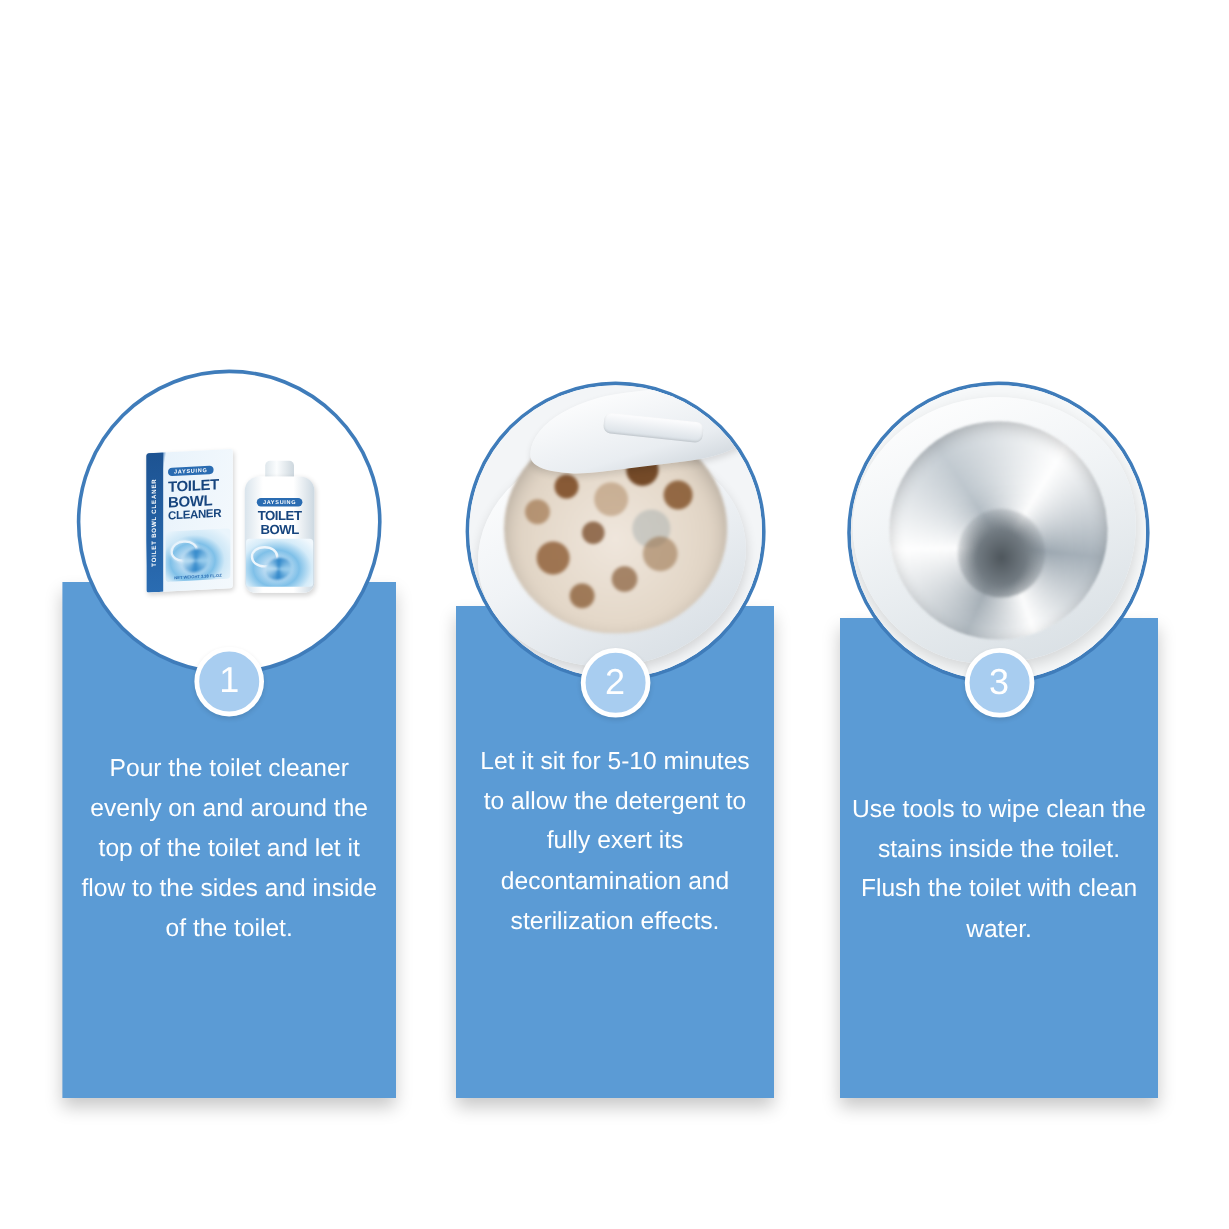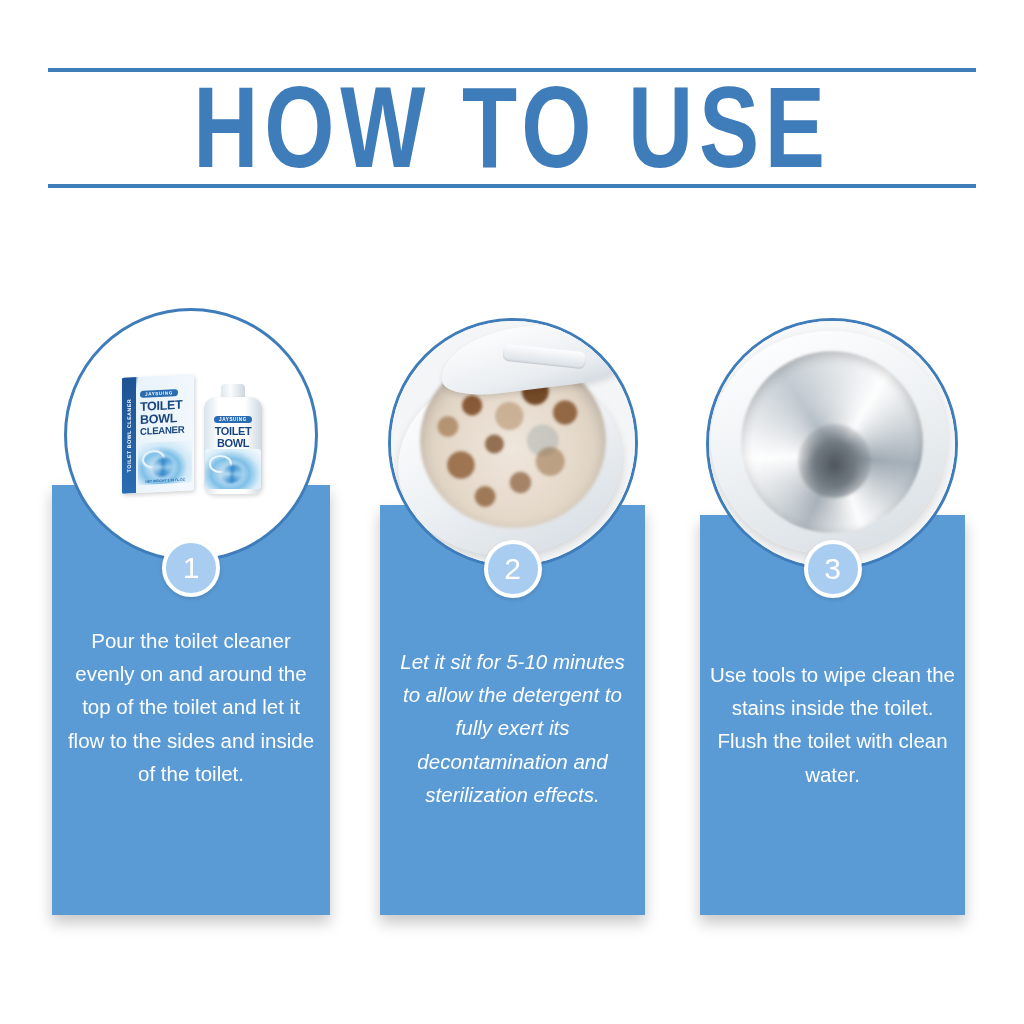--- a/index.html
+++ b/index.html
@@ -240,35 +240,28 @@
 
   
   .caption {
     position: absolute; left: 0; width: 100%;
     color: #ffffff; text-align: center;
     font-size: 20.5px; line-height: 1.62;
     padding: 0 10px;
     z-index: 4;
   }
   .step-1 .caption { top: 324px; }
-  .step-2 .caption { top: 345px; font-style: italic; }
+  .step-2 .caption { top: 318px; }
   .step-3 .caption { top: 358px; }
 </style>
 </head>
 <body>
 
 <div class="page">
 
-  <div class="header">
-    <div class="rule top"></div>
-    <div class="title-wrap">
-      <div class="title">HOW TO USE</div>
-    </div>
-    <div class="rule bottom"></div>
-  </div>
 
   <div class="steps">
 
     <div class="step step-1">
       <div class="panel"></div>
 
       <div class="photo">
         <div class="photo-inner">
           <div class="prod">
 

